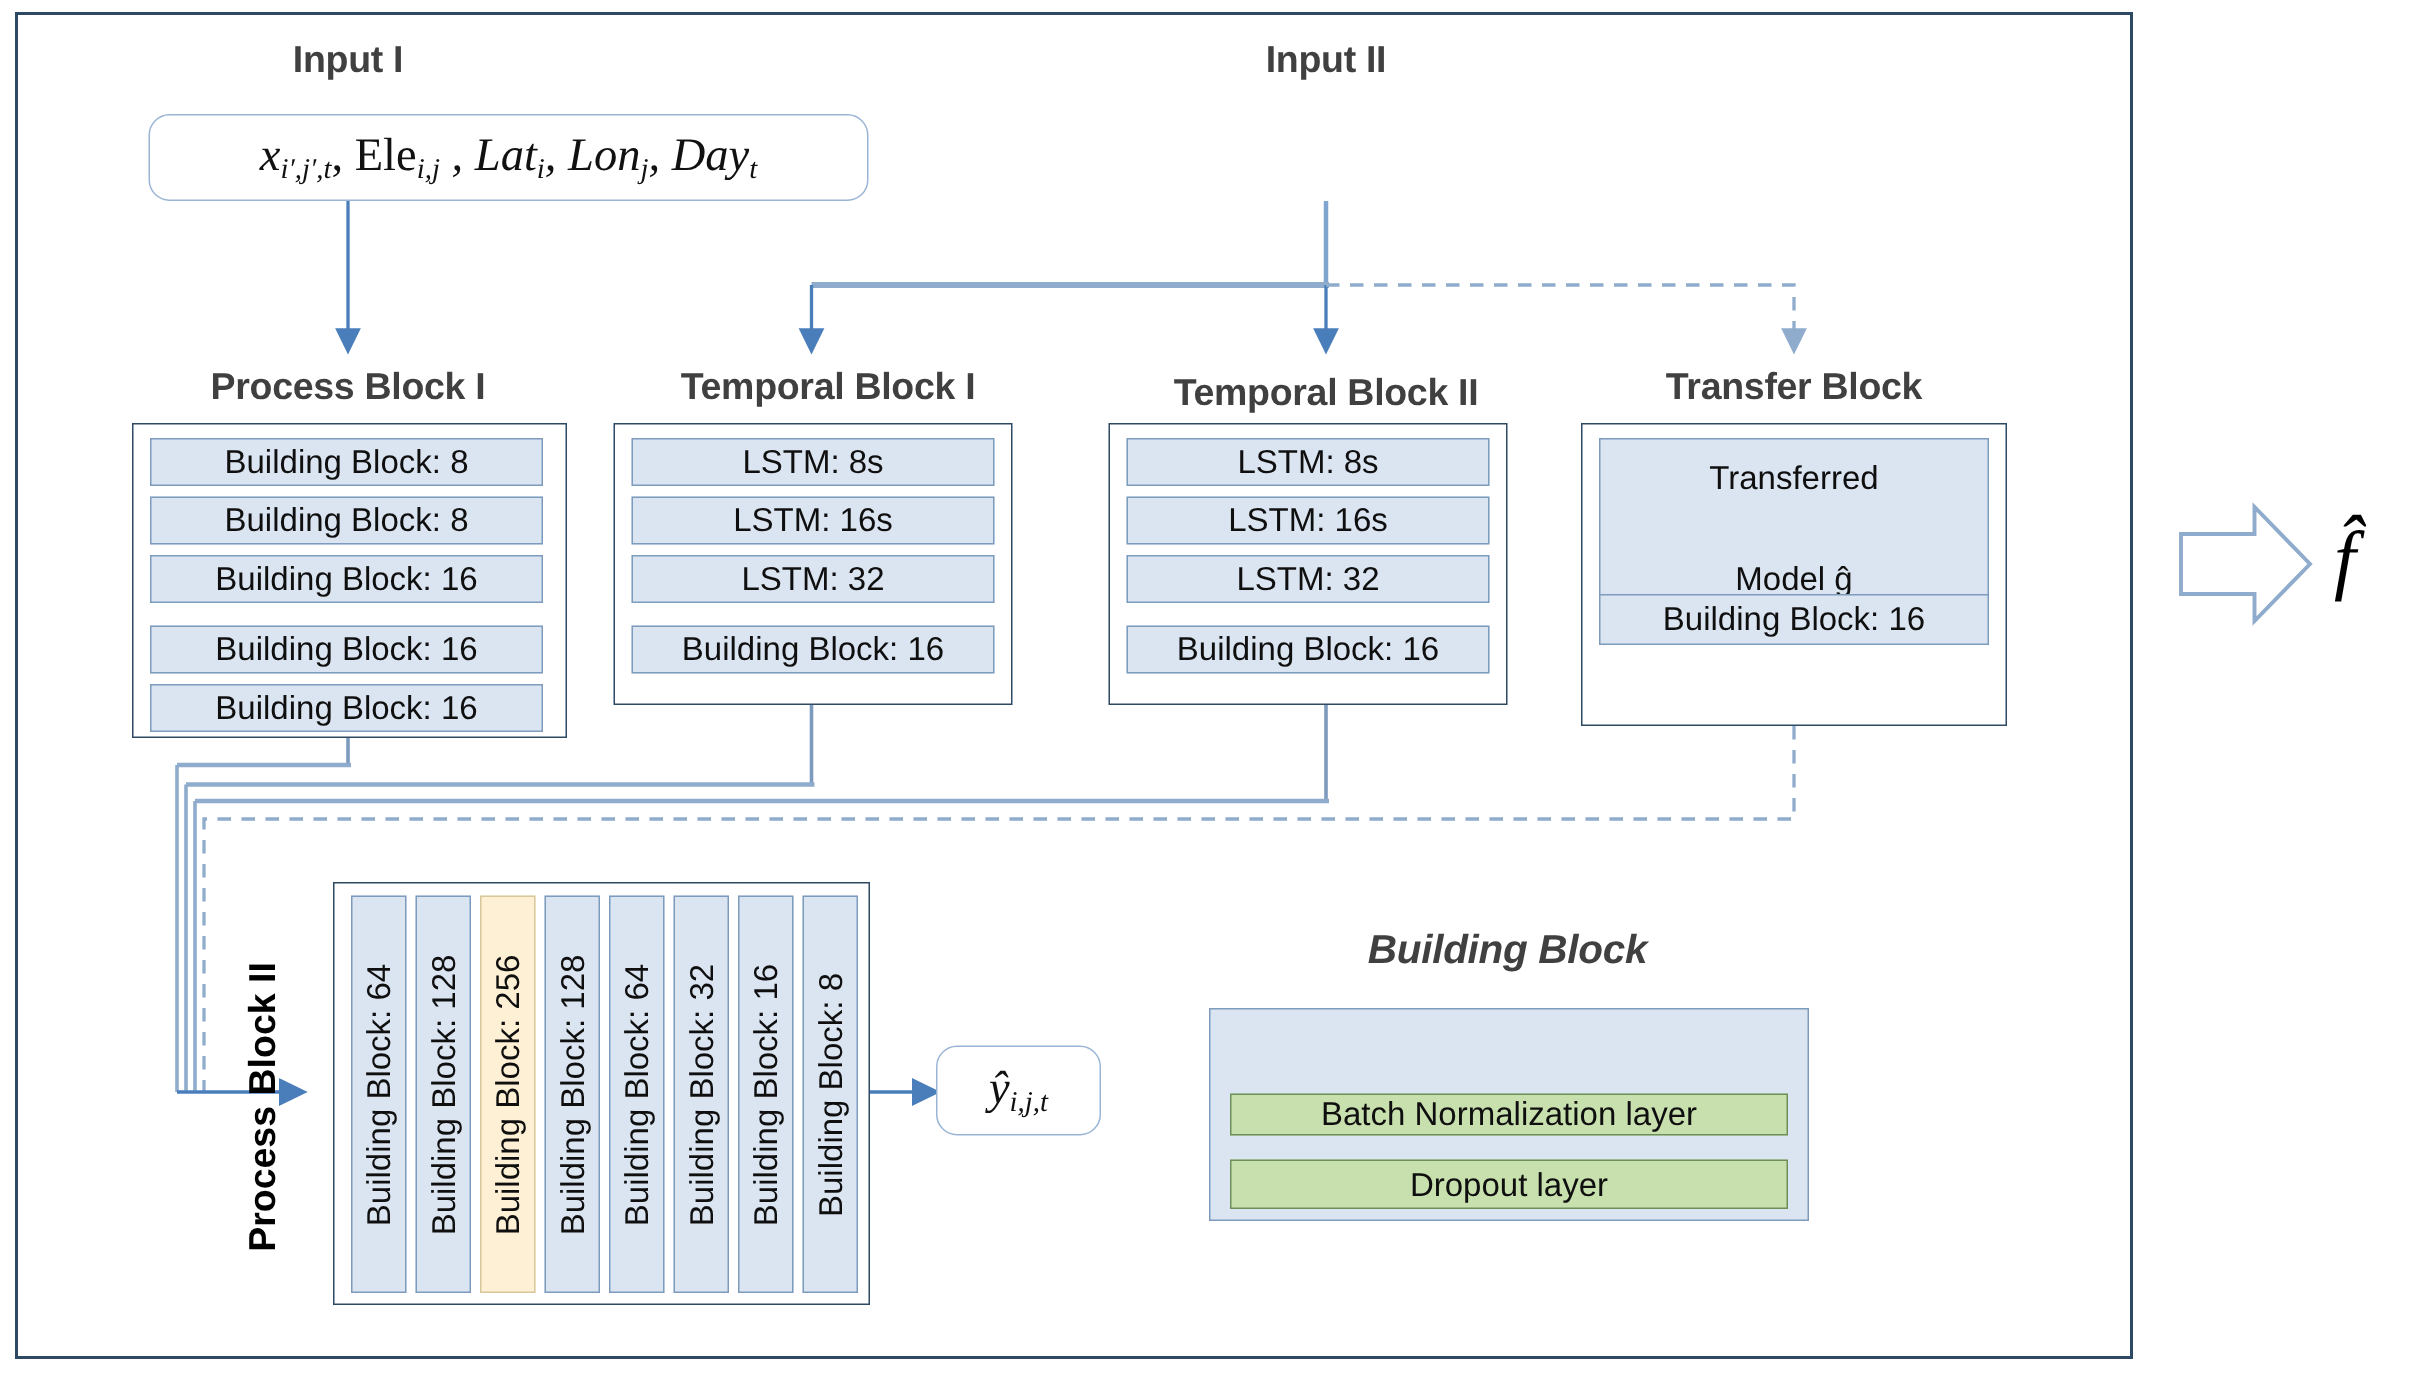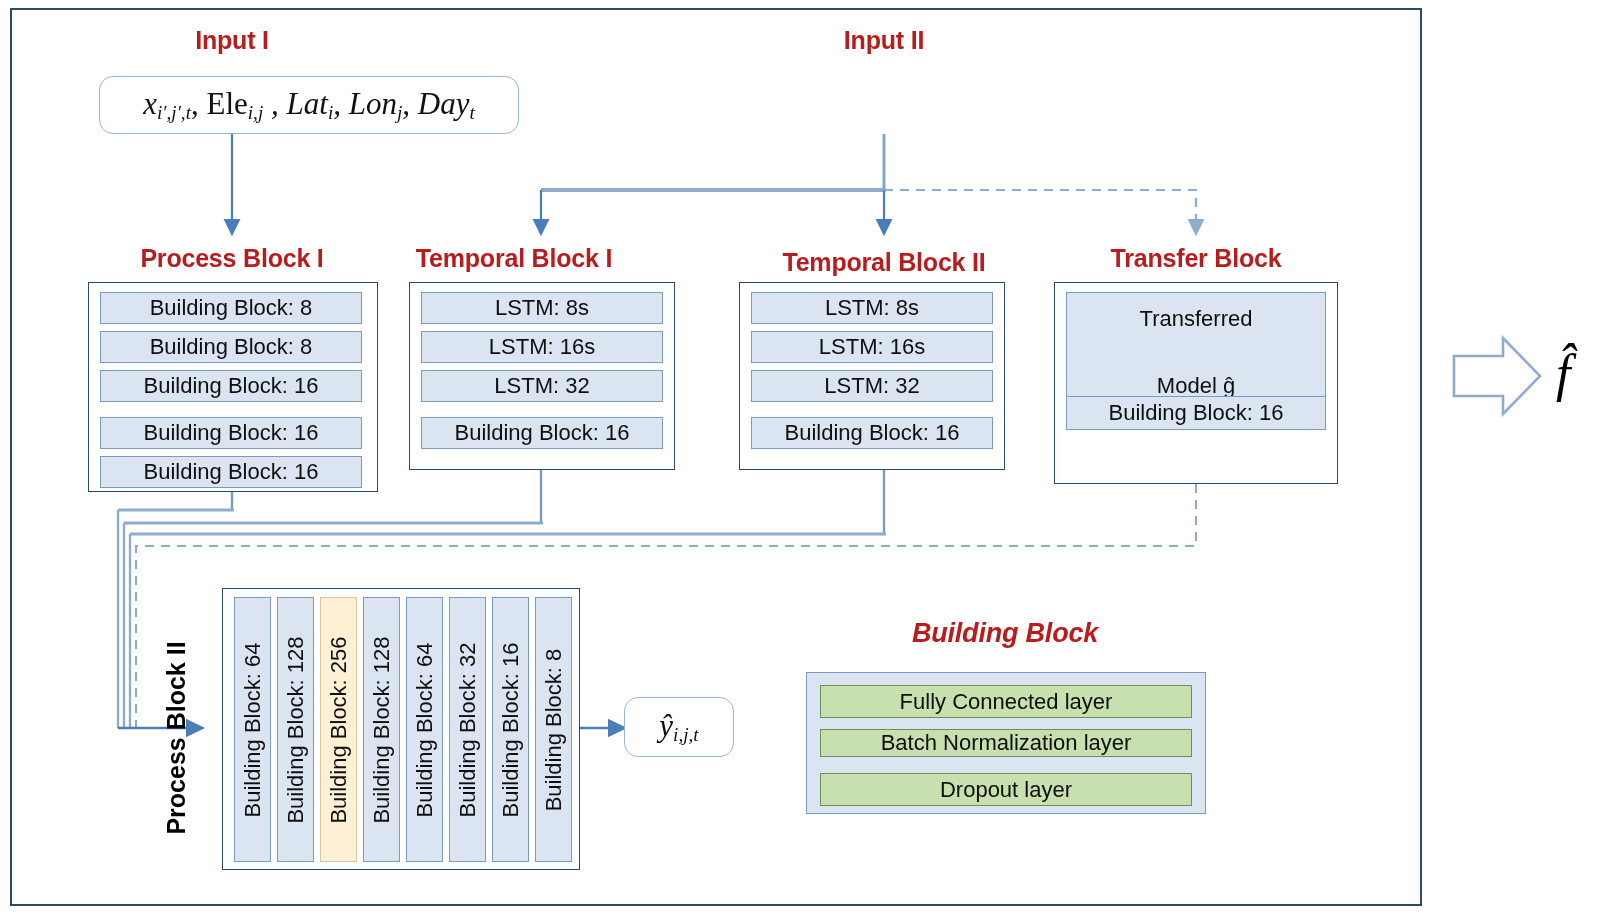--- a/index.html
+++ b/index.html
@@ -22,21 +22,21 @@
     box-sizing:border-box;
   }
   svg#wires{
     position:absolute; left:0; top:0;
     width:1610px; height:920px;
     pointer-events:none;
   }
   .ttl{
     position:absolute;
     font-weight:bold;
-    color:#b91c1c;
+    color:#404040;
     text-align:center;
     white-space:nowrap;
     font-size:25px;
     letter-spacing:-0.2px;
   }
   .iobox{
     position:absolute;
     border:1.6px solid #9bb5d6;
     border-radius:14px;
     background:#ffffff;
@@ -189,37 +189,37 @@
       <line x1="580" y1="728" x2="618" y2="728" stroke="#4a7ebb" stroke-width="2.4" marker-end="url(#ah)"></line>
     </g>
 
     <g>
       <path d="M1454,356 L1503,356 L1503,338 L1540,376 L1503,414 L1503,396 L1454,396 z" fill="#ffffff" stroke="#8faccd" stroke-width="2.6" stroke-linejoin="miter"></path>
     </g>
   </svg>
 
   <div class="ttl" style="left:232px;top:26px;transform:translateX(-50%);">Input I</div>
 
-  <div class="iobox" style="left:99px;top:76px;width:420px;height:58px;">
+  <div class="iobox" style="left:99px;top:76px;width:480px;height:58px;">
     <span class="mathi"><span>x</span><sub>i′,j′,t</sub><span class="upr">, Ele</span><sub>i,j</sub><span> , Lat</span><sub>i</sub><span>, Lon</span><sub>j</sub><span>, Day</span><sub>t</sub></span>
   </div>
 
   <div class="ttl" style="left:884px;top:26px;transform:translateX(-50%);">Input II</div>
 
 
   <div class="ttl" style="left:232px;top:244px;transform:translateX(-50%);">Process Block I</div>
 
   <div class="group" style="left:88px;top:282px;width:290px;height:210px;"></div>
   <div class="cell" style="left:100px;top:292px;width:262px;height:32px;">Building Block: 8</div>
   <div class="cell" style="left:100px;top:331px;width:262px;height:32px;">Building Block: 8</div>
   <div class="cell" style="left:100px;top:370px;width:262px;height:32px;">Building Block: 16</div>
   <div class="cell" style="left:100px;top:417px;width:262px;height:32px;">Building Block: 16</div>
   <div class="cell" style="left:100px;top:456px;width:262px;height:32px;">Building Block: 16</div>
 
-  <div class="ttl" style="left:514px;top:244px;transform:translateX(-50%);">Temporal Block I</div>
+  <div class="ttl" style="left:552px;top:244px;transform:translateX(-50%);">Temporal Block I</div>
 
   <div class="group" style="left:409px;top:282px;width:266px;height:188px;"></div>
   <div class="cell" style="left:421px;top:292px;width:242px;height:32px;">LSTM: 8s</div>
   <div class="cell" style="left:421px;top:331px;width:242px;height:32px;">LSTM: 16s</div>
   <div class="cell" style="left:421px;top:370px;width:242px;height:32px;">LSTM: 32</div>
   <div class="cell" style="left:421px;top:417px;width:242px;height:32px;">Building Block: 16</div>
 
   <div class="ttl" style="left:884px;top:248px;transform:translateX(-50%);">Temporal Block II</div>
 
   <div class="group" style="left:739px;top:282px;width:266px;height:188px;"></div>
@@ -268,19 +268,18 @@
     <span>Building Block: 8</span>
     </div>
 
   <div class="iobox" style="left:624px;top:697px;width:110px;height:60px;">
     <span class="mathi"><span>ŷ</span><sub>i,j,t</sub></span>
   </div>
 
   <div class="ttl" style="left:1005px;top:618px;transform:translateX(-50%);font-size:27px;font-style:italic;">Building Block</div>
 
   <div class="group" style="left:806px;top:672px;width:400px;height:142px;border-color:#7d9bbd;background:#dbe5f1;"></div>
-  <div class="cell green" style="left:820px;top:685px;width:372px;height:33px;">Fully Connected layer</div>
   <div class="cell green" style="left:820px;top:729px;width:372px;height:28px;">Batch Normalization layer</div>
   <div class="cell green" style="left:820px;top:773px;width:372px;height:33px;">Dropout layer</div>
 
   <div class="fhat" style="left:1556px;top:344px;">f̂</div>
 
 </div>
 
 </body></html>

